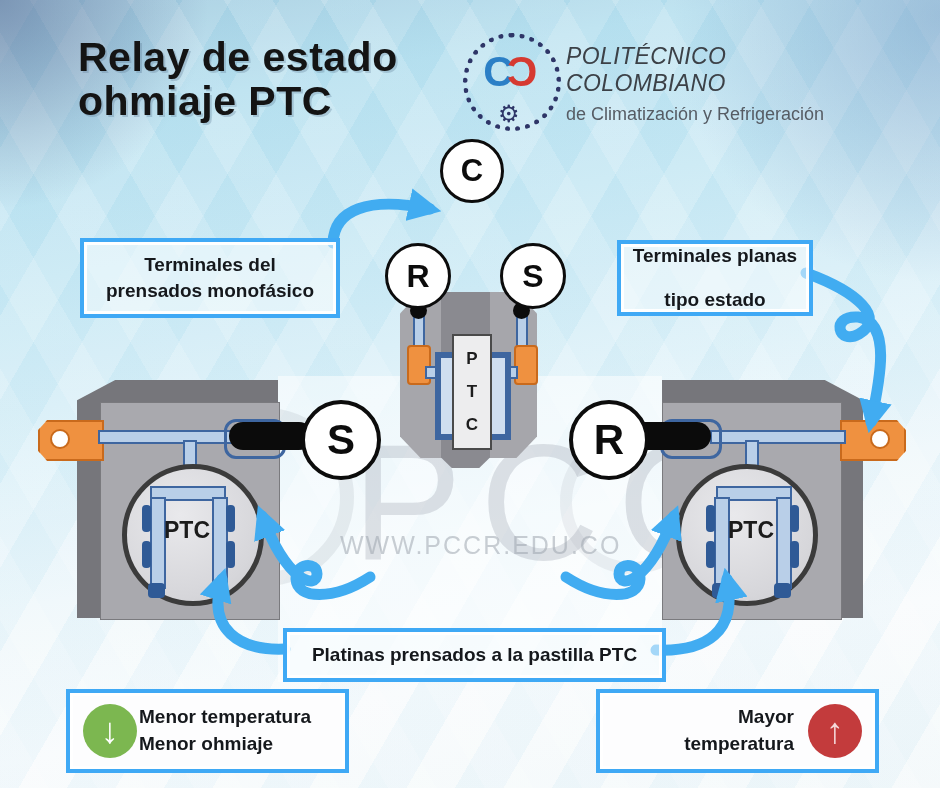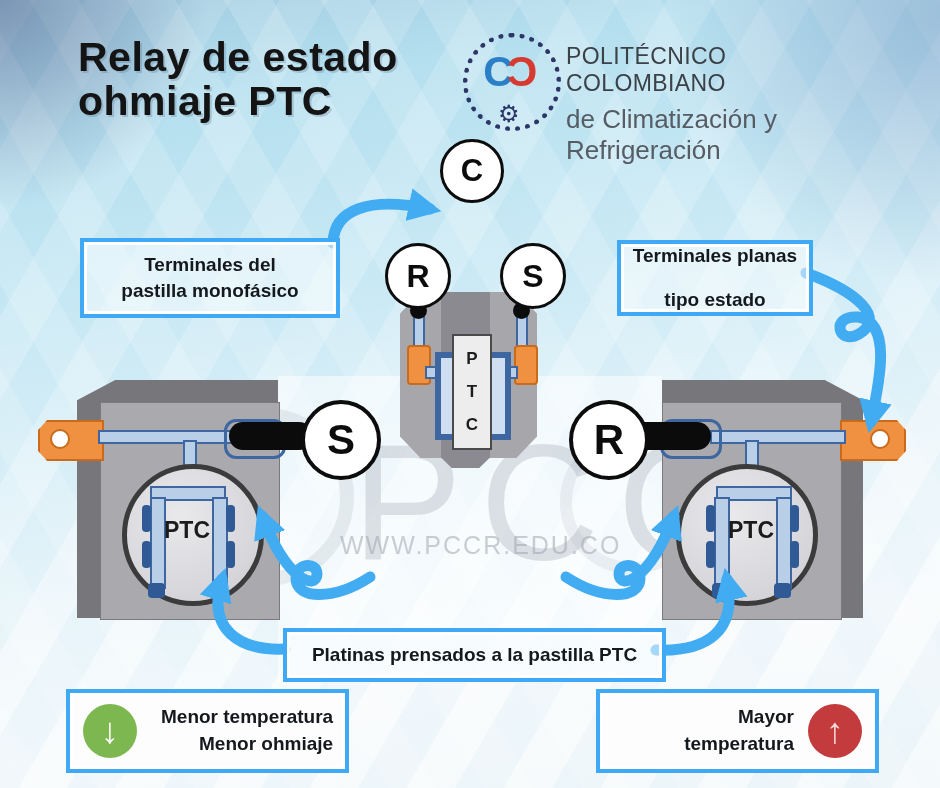--- a/index.html
+++ b/index.html
@@ -19,22 +19,22 @@
     color:#141414; letter-spacing:0.5px; text-shadow:2px 2px 0 rgba(90,120,145,0.30); z-index:6;}
   
   #logo{left:460px; top:30px; width:420px; height:100px; z-index:6;}
   #emblem{left:3px; top:3px; width:88px; height:88px; border:5px dotted #2e3567; border-radius:50%;}
   #monogram{left:18px; top:18px; width:64px; height:48px; display:flex; align-items:center; justify-content:center;
     font-size:42px; font-weight:700;}
   #monogram .cL{color:#2b7fc6;}
   #monogram .cR{color:#d63a31; transform:scaleX(-1); margin-left:-7px;}
   #gear{left:38px; top:72px; font-size:24px; color:#2e3567; line-height:1;}
   #orgname{left:106px; top:13px; width:310px;}
-  #orgname .l1{font-size:23px; color:#3c4147; letter-spacing:0.4px;}
-  #orgname .l2{font-size:26px; color:#565c64; margin-top:7px;}
+  #orgname .l1{font-size:23px; color:#3c4147; letter-spacing:0.4px;font-style:italic;}
+  #orgname .l2{font-size:18px; color:#565c64; margin-top:7px;}
   
   #backdrop{left:278px; top:376px; width:384px; height:306px; background:rgba(255,255,255,0.52); z-index:1;}
   #wm-ring{left:176px; top:408px; width:150px; height:150px; border:14px solid rgba(170,176,186,0.22); border-radius:50%; z-index:1;}
   #wm-ring2{left:560px; top:430px; width:120px; height:120px; border:12px solid rgba(170,176,186,0.18); border-radius:50%; z-index:1;}
   #wm-big{left:352px; top:420px; font-size:165px; font-weight:400; letter-spacing:18px;
     color:rgba(160,167,178,0.33); z-index:1; line-height:1;}
   #wm-url{left:340px; top:531px; width:260px; text-align:center; font-size:25px; letter-spacing:2px;
     color:rgba(158,165,175,0.55); z-index:1; white-space:nowrap;}
   
   .tcirc{border-radius:50%; background:#fff; border:3px solid #0c0c0c; display:flex; align-items:center;
@@ -93,21 +93,21 @@
   
   .legend{border:4px solid #3fa9f5; box-shadow:inset 0 0 0 3px rgba(255,255,255,0.95);
     background:#fdfdfe; display:flex; align-items:center; z-index:6; font-weight:700;
     color:#15181c; font-size:19px; line-height:1.4;}
   #leg-menor{left:66px; top:689px; width:275px; height:76px;}
   #leg-mayor{left:596px; top:689px; width:275px; height:76px;}
   .badge{width:54px; height:54px; border-radius:50%; display:flex; align-items:center; justify-content:center;
     font-size:36px; font-weight:700; flex:0 0 auto;}
   #leg-menor .badge{margin-left:13px; color:#ffffff;}
   #leg-mayor .badge{margin-right:13px; color:#f5d9da;}
-  #leg-menor .ltxt{margin-left:24px; text-align:right;}
+  #leg-menor .ltxt{margin-left:2px; text-align:left;}
   #leg-mayor .ltxt{flex:1; margin-right:14px; text-align:right;padding-left:34px;}
   
   #arrows{left:0; top:0; z-index:5; pointer-events:none;}
 </style>
 </head>
 <body>
 
 <div id="canvas">
 
   <div class="abs" id="title">
@@ -209,21 +209,21 @@
       <path d="M 806 273 C 858 292 886 318 859 334 C 838 346 830 315 858 317 C 892 322 880 380 871 422" marker-end="url(#ah)"></path>
       <path d="M 370 577 C 333 601 297 599 296 579 C 295 563 317 561 317 574 C 317 589 288 584 262 516" marker-end="url(#ah)"></path>
       <path d="M 566 577 C 603 601 639 599 640 579 C 641 563 619 561 619 574 C 619 589 648 584 674 516" marker-end="url(#ah)"></path>
       <path d="M 285 649 C 240 651 206 630 222 579" marker-end="url(#ah)"></path>
       <path d="M 656 650 C 706 652 738 632 727 579" marker-end="url(#ah)"></path>
     </g>
   </svg>
 
   <div class="abs callout" id="co-compressor">
     <div>Terminales del</div>
-    <div>pastilla monofásico</div>
+    <div>prensados monofásico</div>
   </div>
   <div class="abs callout" id="co-planas">
     <div>Terminales planas</div>
     <div>tipo estado</div>
   </div>
   <div class="abs callout" id="co-platinas">
     <div>Platinas prensados a la pastilla PTC</div>
   </div>
 
   <div class="abs legend" id="leg-menor">

